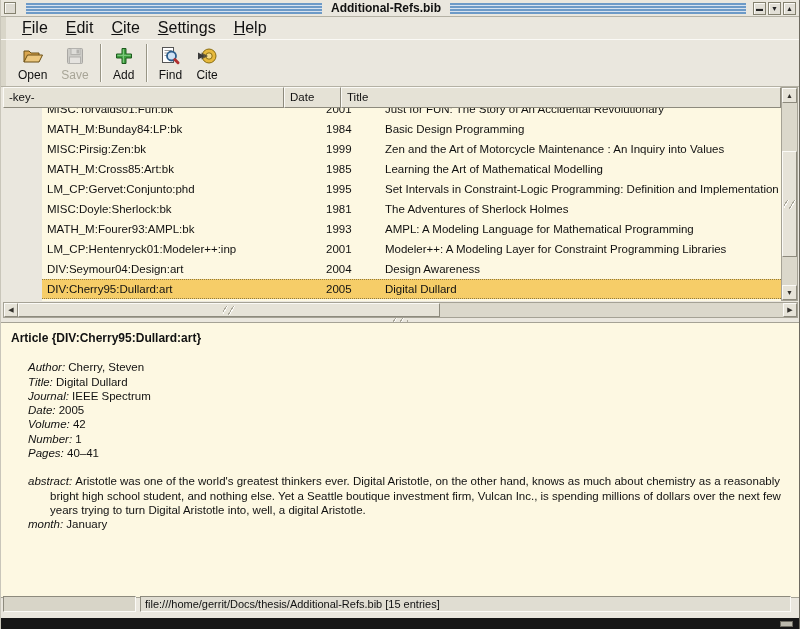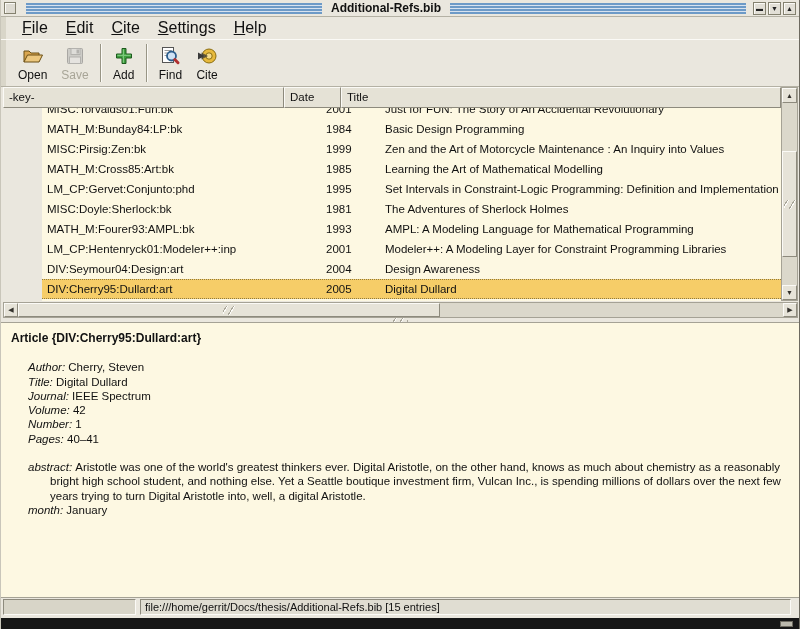--- a/index.html
+++ b/index.html
@@ -83,22 +83,22 @@
   
   .detail { flex:1; background:#fdf8e2; border-top:1px solid #a5a295; border-bottom:1px solid #a5a295;
     padding:8px 10px; font-size:11.5px; line-height:14.3px; overflow:hidden; }
   .detail-heading { font-weight:bold; font-size:12px; margin-bottom:15px; }
   .fields { margin-left:17px; }
   .fieldlabel { font-style:italic; }
   .xfield { margin-left:17px; margin-top:14px; padding-left:22px; text-indent:-22px; }
   .xfield.tight { margin-top:0; }
 
   
-  .statusbar { height:20px; flex:0 0 20px; display:flex; align-items:flex-start; gap:4px;
-    padding:1px 8px 12px 2px; background:#eae7de; }
+  .statusbar { height:20px; flex:0 0 20px; display:flex; align-items:flex-end; gap:4px;
+    padding:1px 8px 6px 2px; background:#eae7de; }
   .status-progress { width:133px; height:16px; flex:0 0 133px; background:#d8d5c8;
     border:1px solid; border-color:#8d8a7d #fbfaf6 #fbfaf6 #8d8a7d; }
   .status-msg { flex:1; height:16px; background:#e0ddd2; border:1px solid;
     border-color:#8d8a7d #fbfaf6 #fbfaf6 #8d8a7d; font-size:11px; line-height:14px;
     padding-left:4px; white-space:nowrap; overflow:hidden; }
 
   
   .bottom-strip { height:11px; flex:0 0 11px; background:#161616; position:relative; }
   .resize-grip { position:absolute; right:6px; top:3px; width:13px; height:6px;
     background:#bbb8ac; border:1px solid #6d6a60; }
@@ -267,20 +267,21 @@
   <div class="splitter">
     <div class="grip"></div>
   </div>
 
   <div class="detail">
     <div class="detail-heading">Article {DIV:Cherry95:Dullard:art}</div>
     <div class="fields">
         <div><span class="fieldlabel">Author: </span><span>Cherry, Steven</span></div>
         <div><span class="fieldlabel">Title: </span><span>Digital Dullard</span></div>
         <div><span class="fieldlabel">Journal: </span><span>IEEE Spectrum</span></div>
+        <div><span class="fieldlabel">Date: </span><span>2005</span></div>
         <div><span class="fieldlabel">Volume: </span><span>42</span></div>
         <div><span class="fieldlabel">Number: </span><span>1</span></div>
         <div><span class="fieldlabel">Pages: </span><span>40–41</span></div>
       </div>
     <div>
         <div class="xfield"><span class="fieldlabel">abstract: </span><span>Aristotle was one of the world's greatest thinkers ever. Digital Aristotle, on the other hand, knows as much about chemistry as a reasonably bright high school student, and nothing else. Yet a Seattle boutique investment firm, Vulcan Inc., is spending millions of dollars over the next few years trying to turn Digital Aristotle into, well, a digital Aristotle.</span></div>
         <div class="xfield tight"><span class="fieldlabel">month: </span><span>January</span></div>
       </div>
   </div>
 

